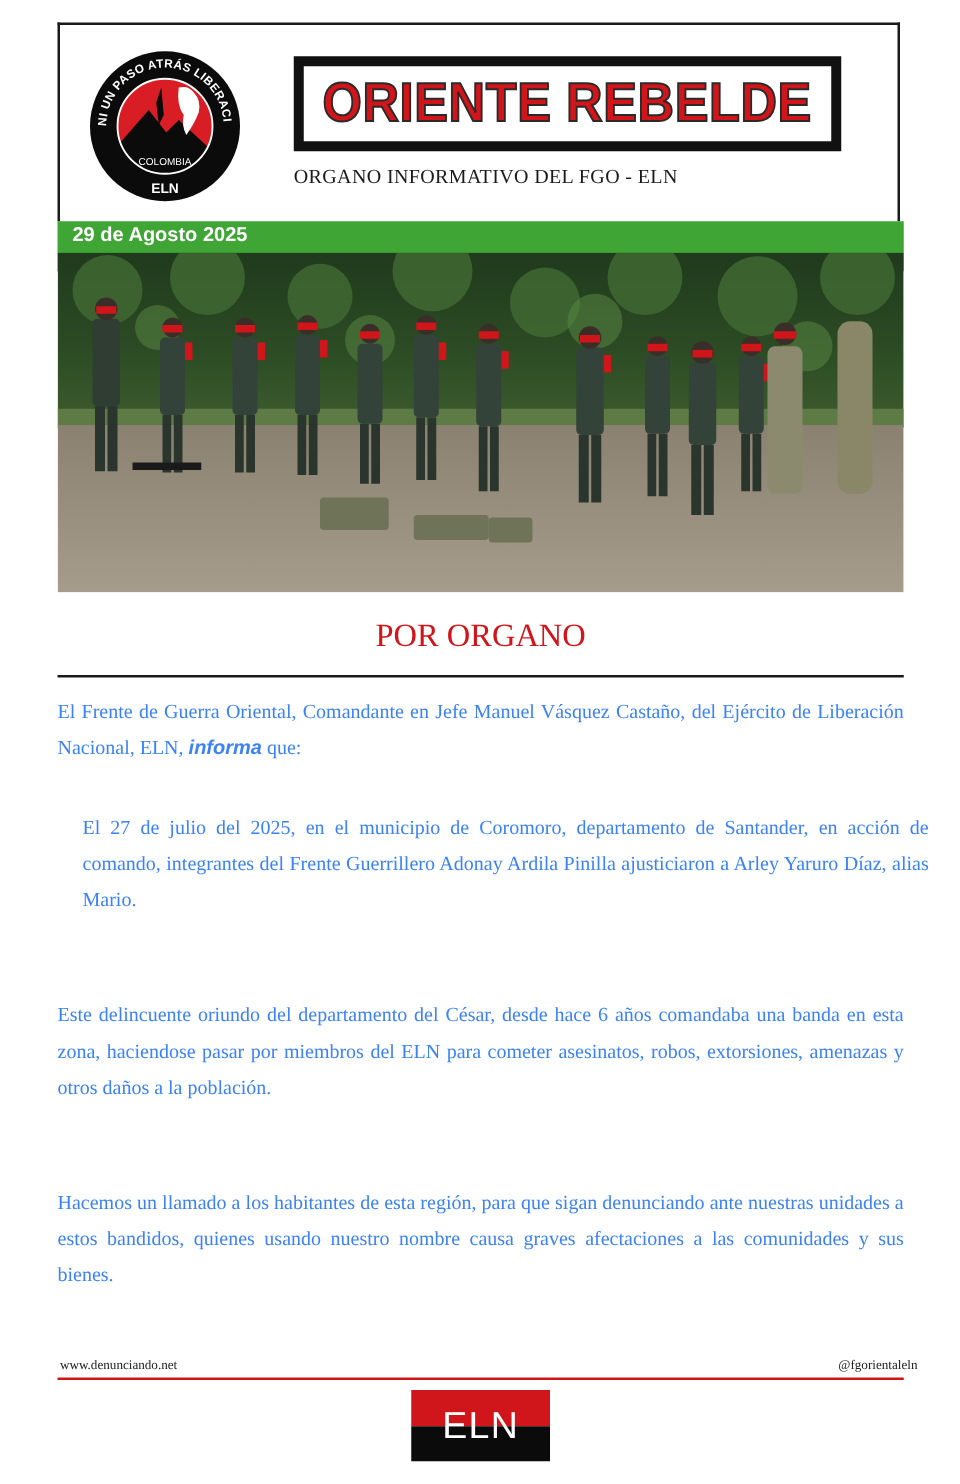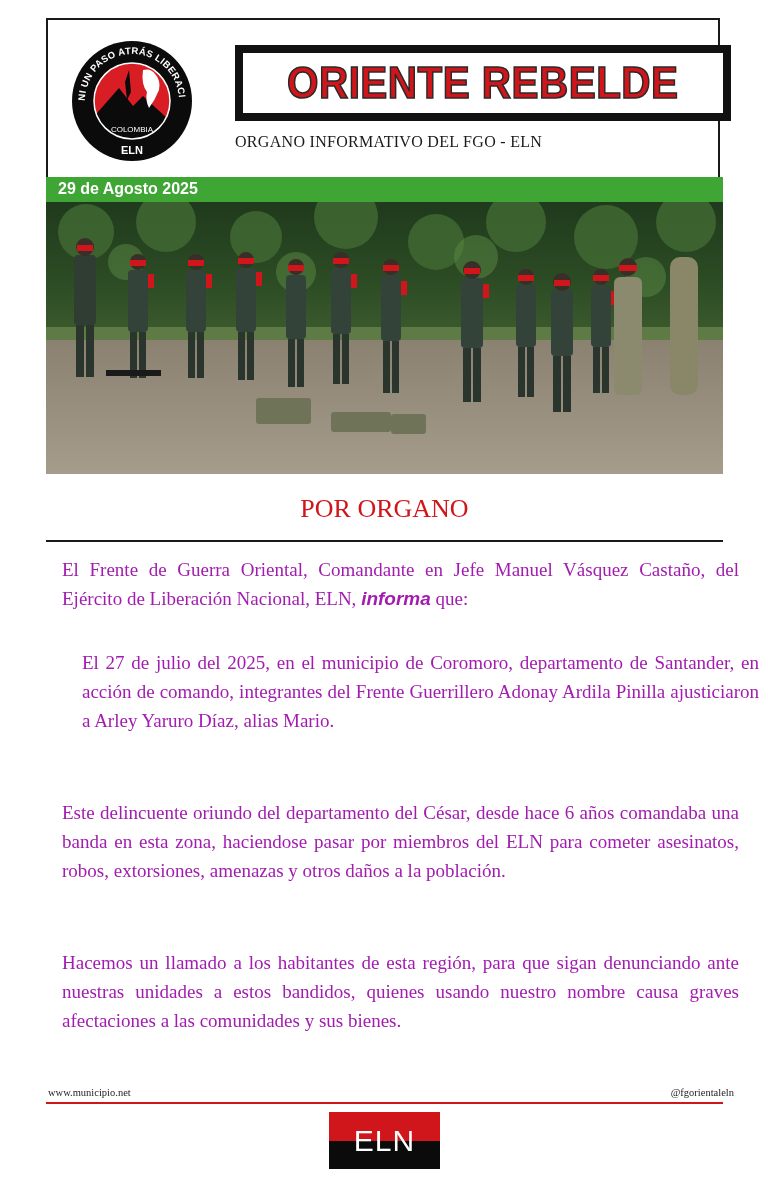--- a/index.html
+++ b/index.html
@@ -2,35 +2,35 @@
 <html><head>
 <meta charset="utf-8">
 <style>
   html, body { margin: 0; padding: 0; background: #ffffff; }
   body { width: 768px; height: 1187px; position: relative; overflow: hidden; font-family: "Liberation Serif", serif; color: #1a1a1a; }
 
   .header-box { position: absolute; left: 46px; top: 18px; width: 674px; height: 159px; border: 2px solid #1a1a1a; border-bottom: none; box-sizing: border-box; background: #fff; }
 
   .logo { position: absolute; left: 71px; top: 40px; width: 122px; height: 122px; }
 
-  .title-box { position: absolute; left: 235px; top: 45px; width: 496px; height: 76px; border: 8px solid #111; box-sizing: border-box; background: #fff; display: flex; align-items: center; justify-content: center; }
+  .title-box { position: absolute; left: 235px; top: 45px; width: 438px; height: 76px; border: 8px solid #111; box-sizing: border-box; background: #fff; display: flex; align-items: center; justify-content: center; }
   .title-text { font-family: "Liberation Sans", sans-serif; font-weight: bold; font-size: 44px; letter-spacing: 0.5px; color: #d0161b; -webkit-text-stroke: 1.6px #2a2a2a; transform: scaleX(0.92); white-space: nowrap; line-height: 1; }
 
   .subtitle { position: absolute; left: 235px; top: 133px; width: 438px; text-align: left; font-family: "Liberation Serif", serif; font-size: 16px; color: #1a1a1a; letter-spacing: 0.3px; }
 
   .date-bar { position: absolute; left: 46px; top: 177px; width: 677px; height: 40px; background: #3fa535; }
   .date-text { position: absolute; left: 12px; top: 3px; font-family: "Liberation Sans", sans-serif; font-weight: bold; font-size: 16px; color: #ffffff; }
 
   .photo { position: absolute; left: 46px; top: 202px; width: 677px; height: 272px; overflow: hidden; }
 
   .headline { position: absolute; left: 46px; top: 494px; width: 677px; text-align: center; font-family: "Liberation Serif", serif; font-size: 26px; color: #d0161b; }
 
   .rule { position: absolute; left: 46px; top: 540px; width: 677px; height: 2px; background: #1a1a1a; }
 
-  .body-text { position: absolute; left: 62px; width: 677px; font-family: "Liberation Serif", serif; font-size: 19px; line-height: 29px; text-align: justify; color: #a21caf; }
+  .body-text { position: absolute; left: 46px; width: 677px; font-family: "Liberation Serif", serif; font-size: 16px; line-height: 29px; text-align: justify; color: #3b82f6; }
   .p1 { top: 555px; }
   .p2 { top: 648px; margin-left: 20px; }
   .p3 { top: 798px; }
   .p4 { top: 948px; font-family: Liberation Serif, serif; }
   .emph { font-family: "Liberation Sans", sans-serif; font-weight: bold; font-style: italic; }
 
   .footer-left { position: absolute; left: 48px; top: 1087px; font-family: "Liberation Serif", serif; font-size: 10.5px; color: #222; }
   .footer-right { position: absolute; right: 34px; top: 1087px; font-family: "Liberation Serif", serif; font-size: 10.5px; color: #222; }
   .footer-rule { position: absolute; left: 46px; top: 1102px; width: 677px; height: 2px; background: #d0161b; }
 
@@ -213,21 +213,21 @@
 </div>
 
 <div class="headline">POR ORGANO</div>
 <div class="rule"></div>
 
 <div class="body-text p1"><span>El Frente de Guerra Oriental, Comandante en Jefe Manuel Vásquez Castaño, del Ejército de Liberación Nacional, ELN, </span><span class="emph">informa</span><span> que:</span></div>
 <div class="body-text p2">El 27 de julio del 2025, en el municipio de Coromoro, departamento de Santander, en acción de comando, integrantes del Frente Guerrillero Adonay Ardila Pinilla ajusticiaron a Arley Yaruro Díaz, alias Mario.</div>
 <div class="body-text p3">Este delincuente oriundo del departamento del César, desde hace 6 años comandaba una banda en esta zona, haciendose pasar por miembros del ELN para cometer asesinatos, robos, extorsiones, amenazas y otros daños a la población.</div>
 <div class="body-text p4">Hacemos un llamado a los habitantes de esta región, para que sigan denunciando ante nuestras unidades a estos bandidos, quienes usando nuestro nombre causa graves afectaciones a las comunidades y sus bienes.</div>
 
-<div class="footer-left">www.municipio.net</div>
+<div class="footer-left">www.denunciando.net</div>
 <div class="footer-right">@fgorientaleln</div>
 <div class="footer-rule"></div>
 
 <div class="eln-flag">
   <div class="top"></div>
   <div class="bot"></div>
   <div class="txt">ELN</div>
 </div>
 
 </body></html>

